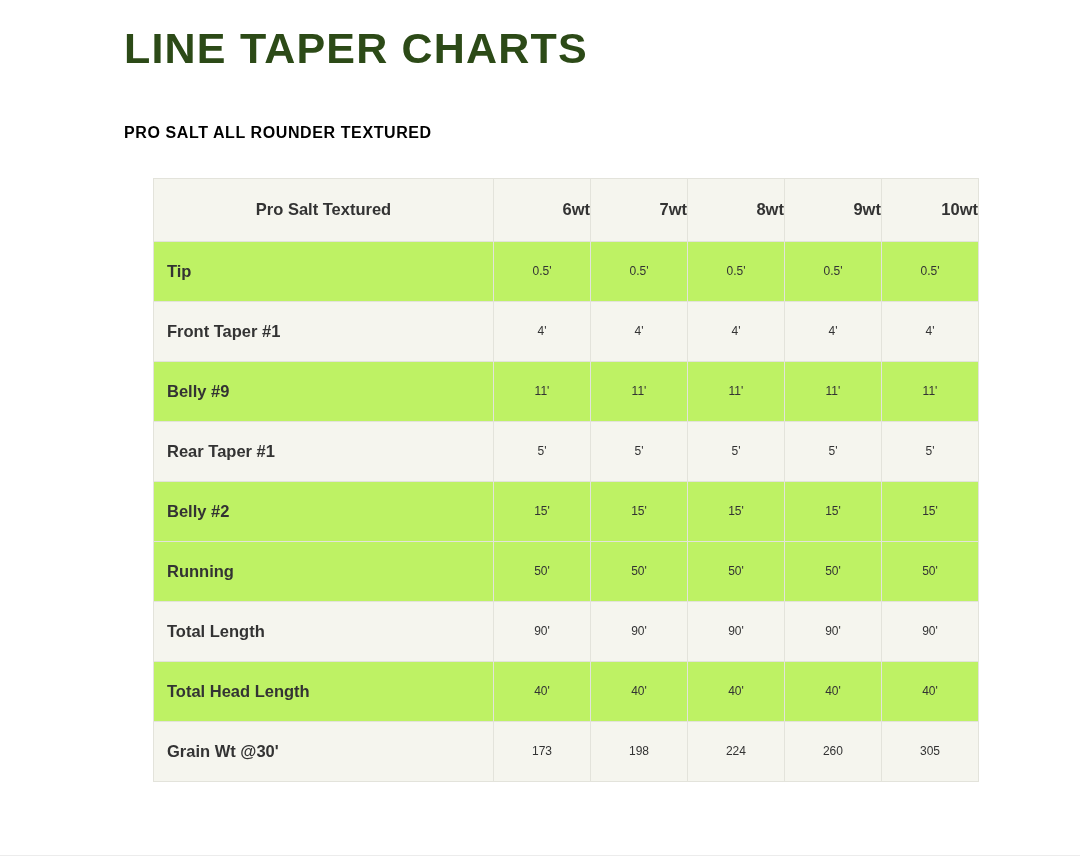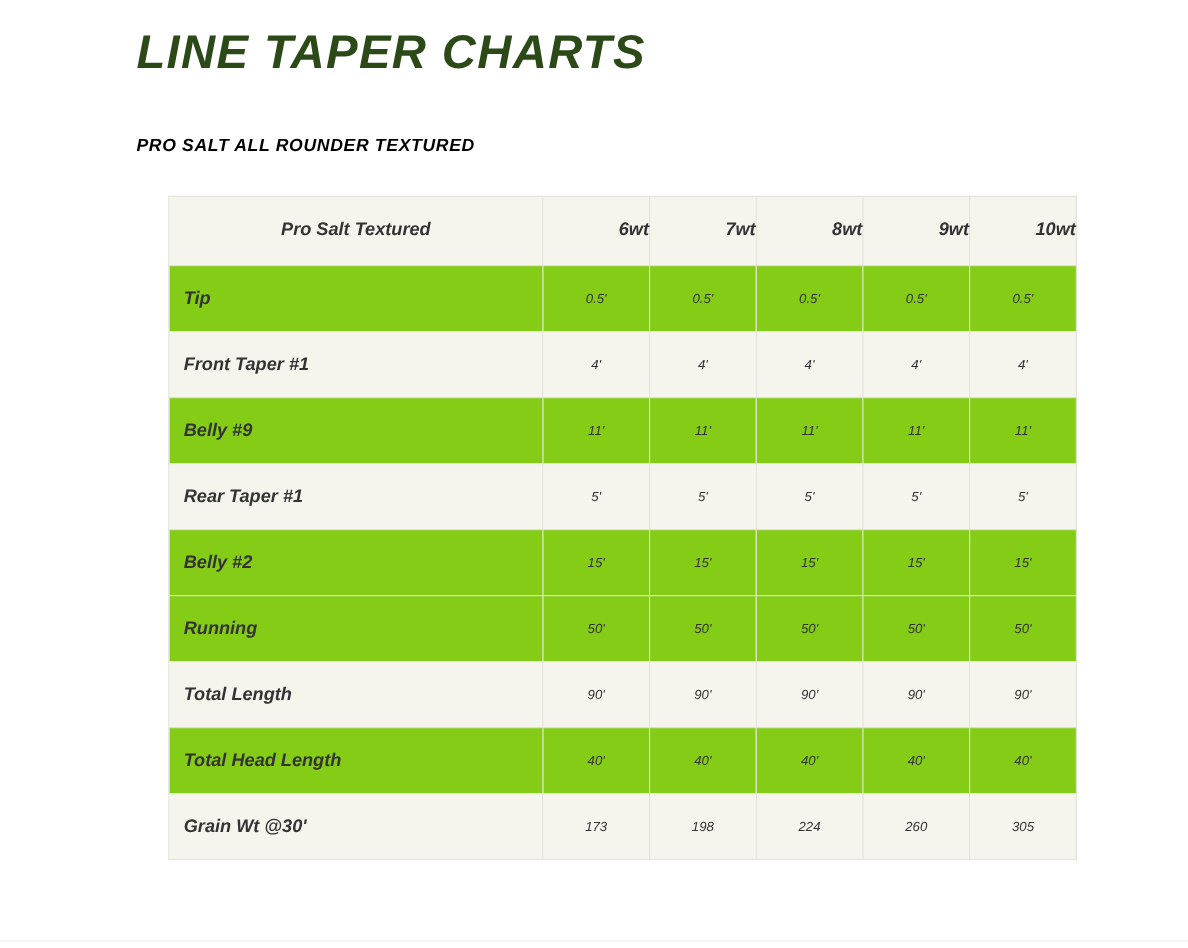--- a/index.html
+++ b/index.html
@@ -14,21 +14,20 @@
     color: #2f2f2f;
     overflow: hidden;
   }
   .page {
     position: relative;
     width: 1080px;
     height: 862px;
     background: #ffffff;
     box-sizing: border-box;
     padding: 0 0 0 124px;
-    font-style: italic;
   }
   .page-title {
     margin: 0;
     padding-top: 22px;
     font-size: 43px;
     line-height: 1.25;
     font-weight: 700;
     letter-spacing: 1.2px;
     color: #2c4a17;
     text-transform: uppercase;
@@ -68,21 +67,21 @@
     font-weight: 700;
     text-align: right;
     font-size: 16.5px;
     color: #333333;
     height: 62px;
   }
   table.taper thead th.first {
     text-align: center;
   }
   table.taper tbody tr.odd td {
-    background: #84cc16;
+    background: #bef264;
   }
   table.taper tbody tr.even td {
     background: #f5f5ee;
   }
   table.taper td.rowlabel {
     text-align: left;
     padding-left: 13px;
     font-weight: 700;
     font-size: 16.5px;
     color: #333333;

